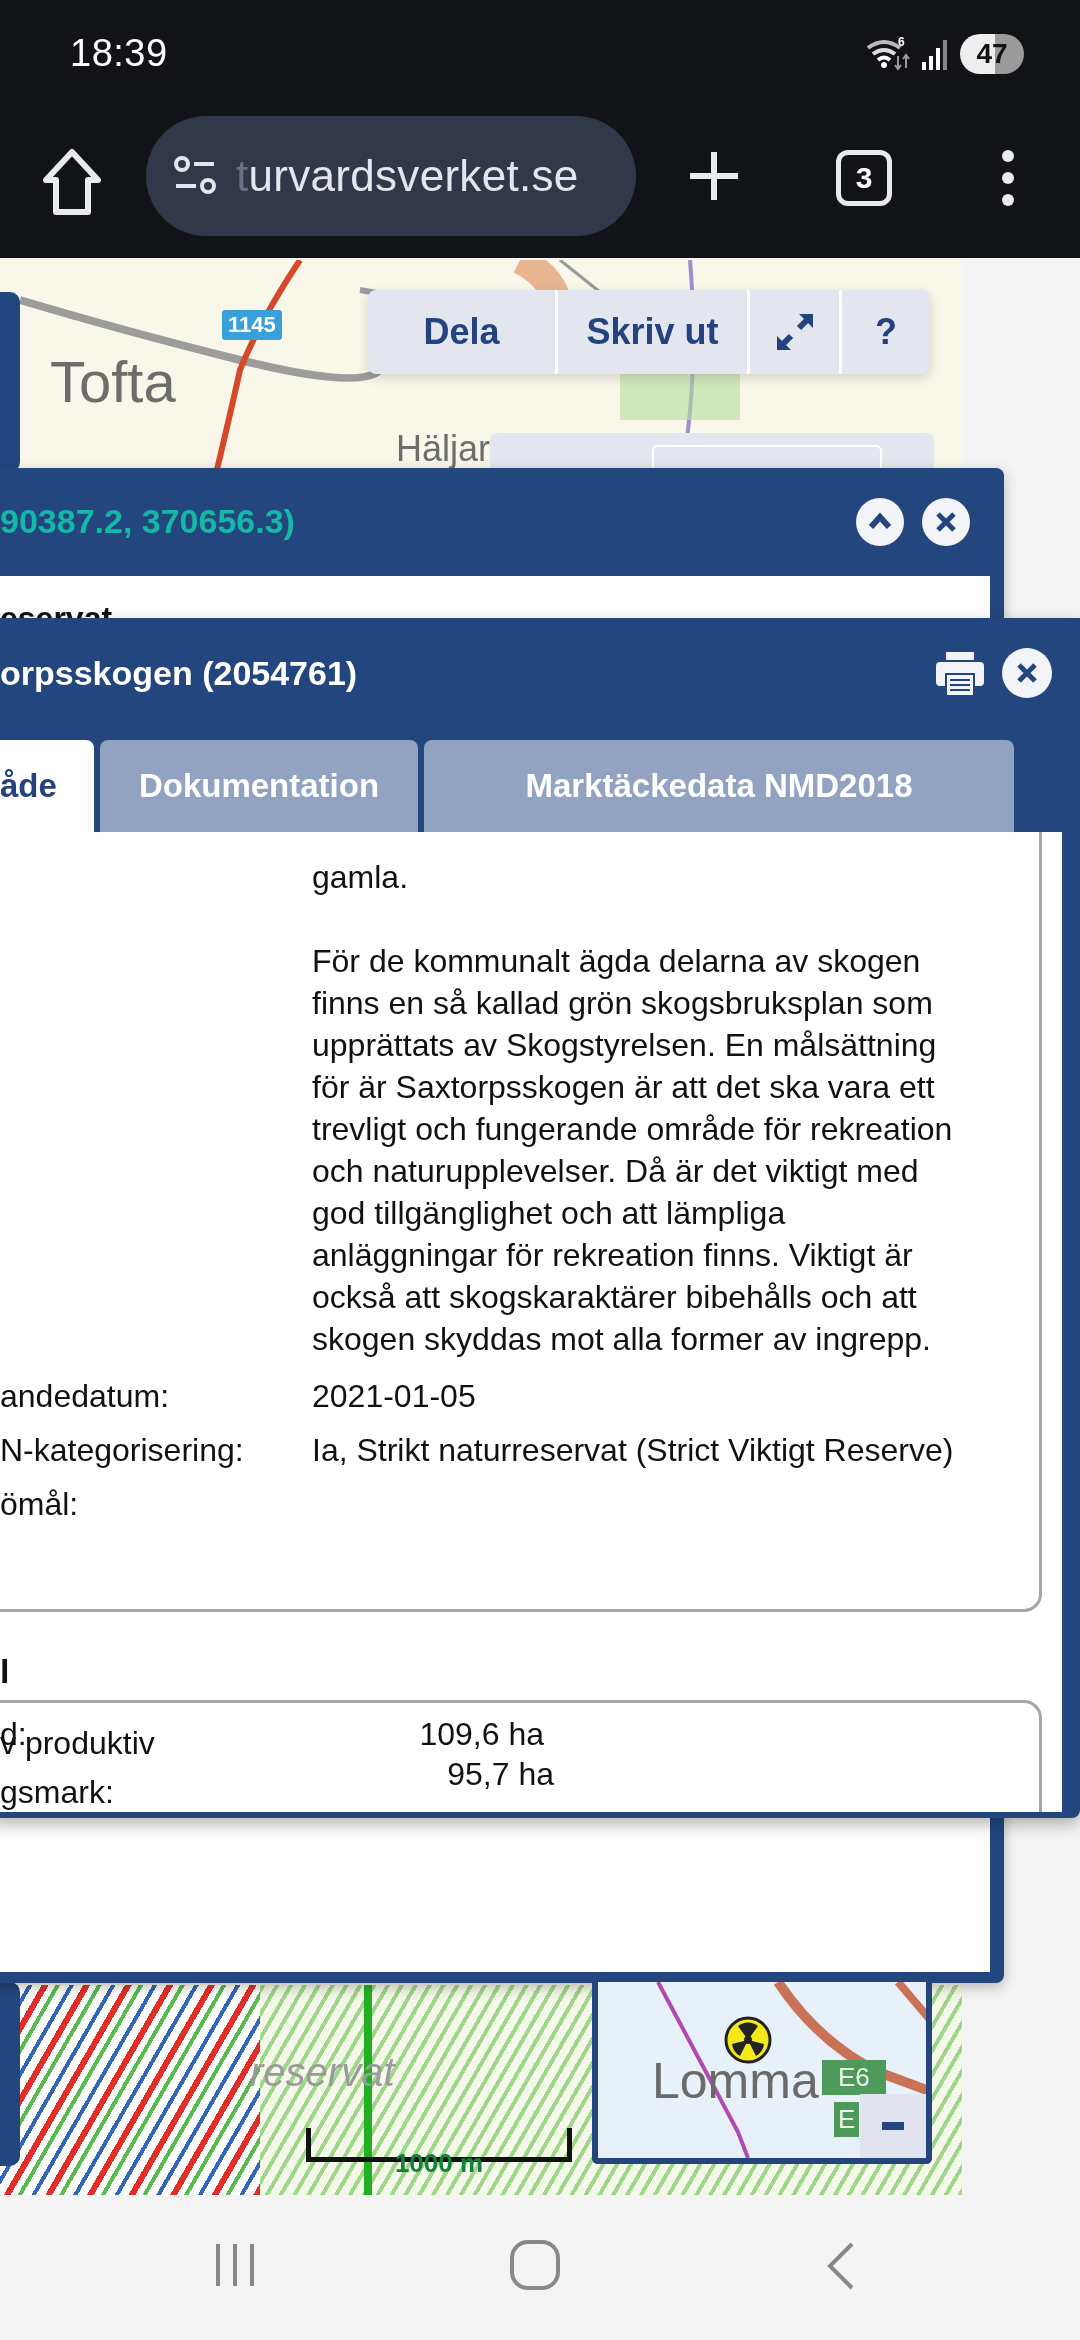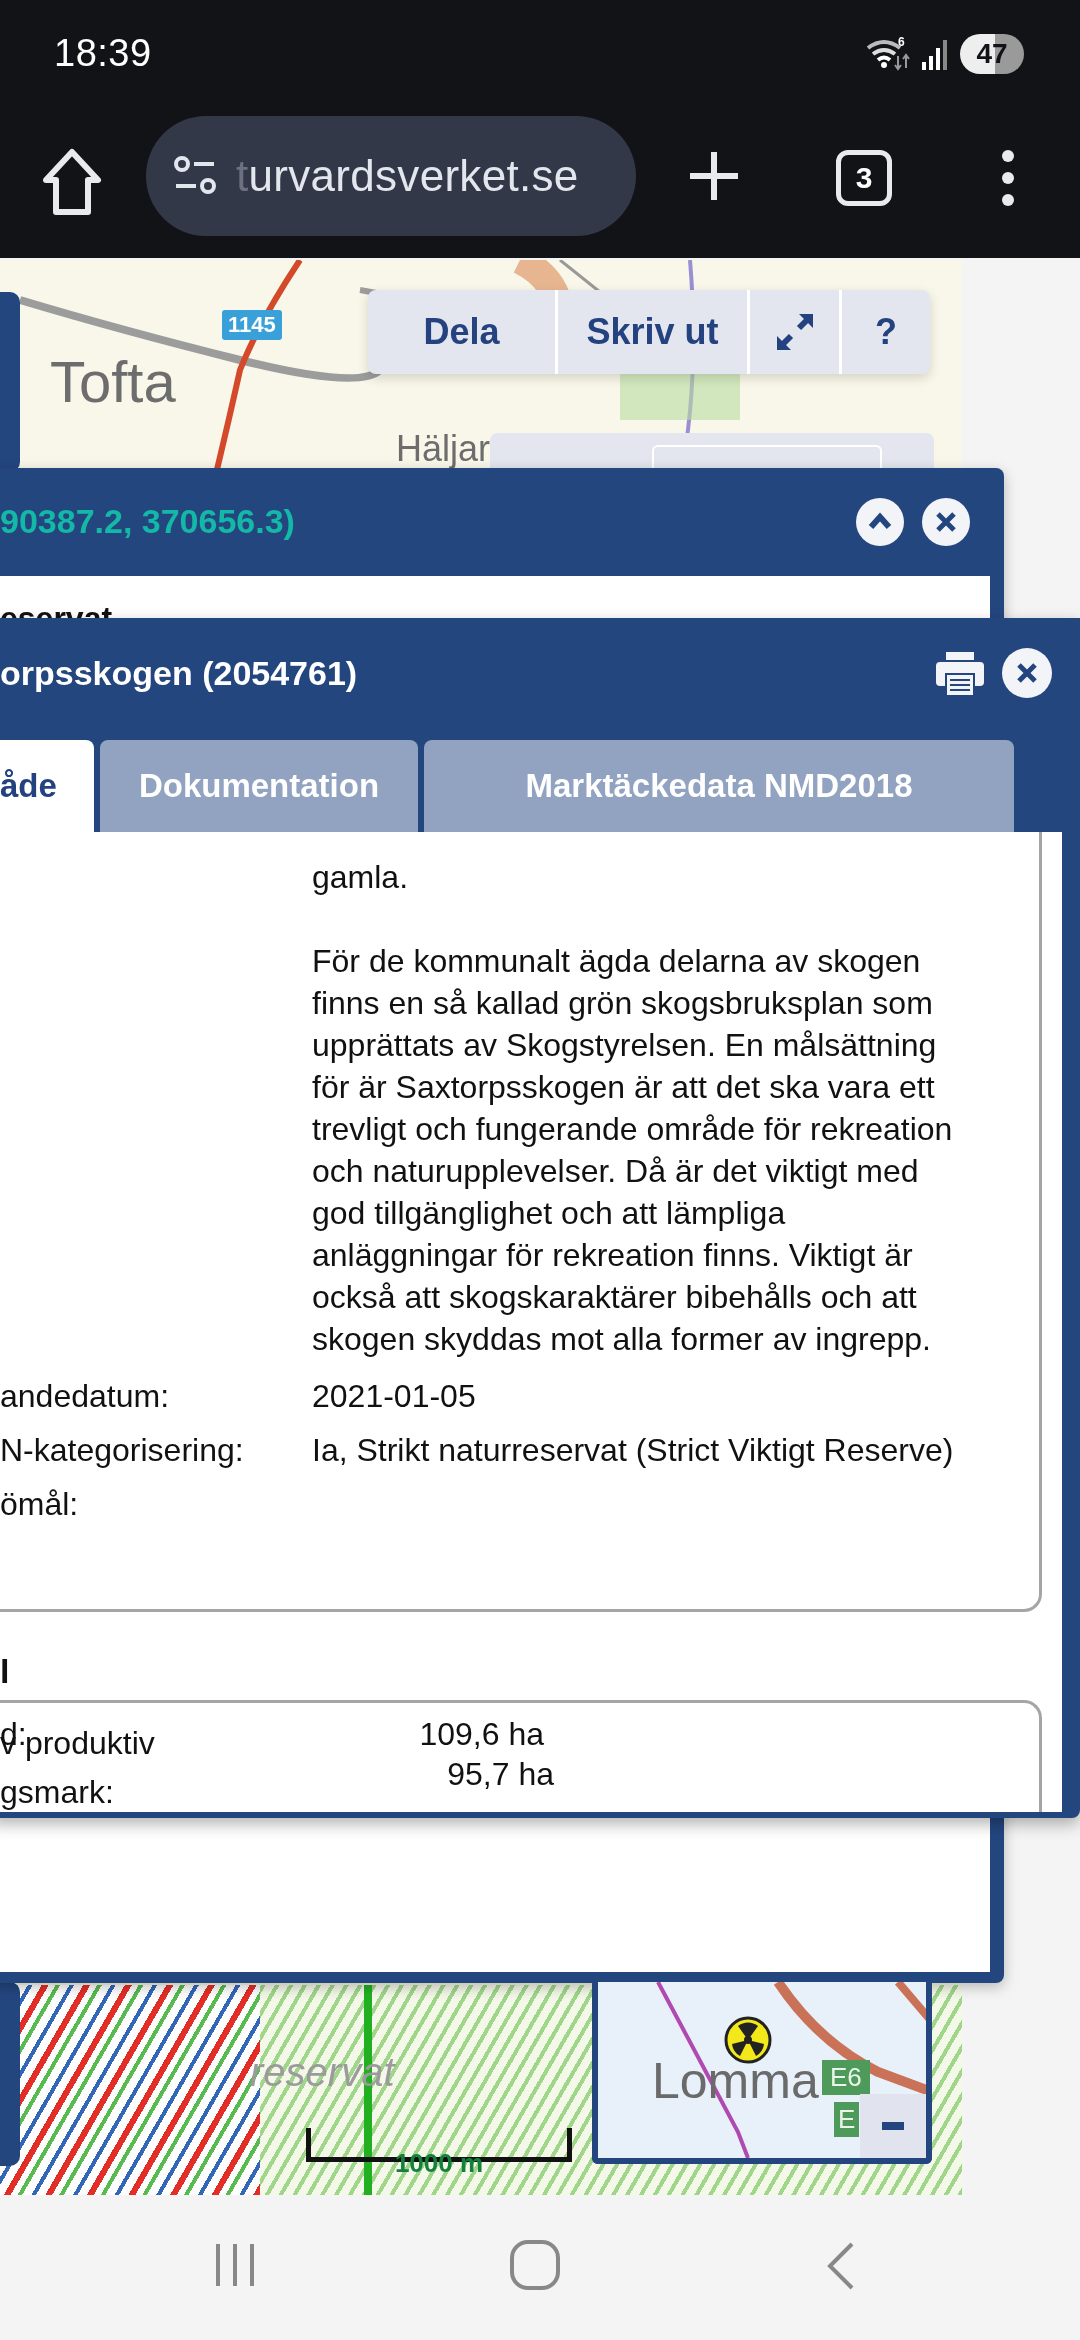--- a/index.html
+++ b/index.html
@@ -1,21 +1,21 @@
 <!DOCTYPE html>
 <html><head>
 <meta charset="utf-8">
 <style>
   * { box-sizing: border-box; margin: 0; padding: 0; }
   html, body { width: 1080px; height: 2340px; overflow: hidden; background: #f4f4f4; font-family: "Liberation Sans", "DejaVu Sans", sans-serif; }
   .abs { position: absolute; }
 
   
   .status-bar { position: absolute; left: 0; top: 0; width: 1080px; height: 110px; background: #121317; color: #fff; }
-  .status-time { position: absolute; left: 54px; top: 32px; font-size: 38px; font-weight: 400; letter-spacing: 0.5px; }
+  .status-time { position: absolute; left: 70px; top: 32px; font-size: 38px; font-weight: 400; letter-spacing: 0.5px; }
   .status-icons { position: absolute; right: 56px; top: 34px; height: 40px; display: flex; align-items: center; gap: 10px; }
   .battery { width: 64px; height: 40px; border-radius: 20px; background: linear-gradient(90deg, #eee 0 55%, #9a9a9a 55% 100%); color: #121317; font-size: 28px; font-weight: 700; display:flex; align-items:center; justify-content:center; }
 
   
   .browser-bar { position: absolute; left: 0; top: 110px; width: 1080px; height: 148px; background: #121317; padding-left: 8px; }
   .home-btn { position: absolute; left: 40px; top: 36px; width: 64px; height: 72px; }
   .url-pill { position: absolute; left: 146px; top: 6px; width: 490px; height: 120px; border-radius: 60px; background: #333848; display: flex; align-items: center; }
   .url-icon { margin-left: 22px; width: 56px; height: 56px; }
   .url-text { margin-left: 12px; color: #e4e6ee; font-size: 44px; letter-spacing: 0.3px; white-space: nowrap; overflow: hidden; }
   .url-fade { color: #6c7080; }
@@ -248,21 +248,21 @@
     <path d="M60 0 L140 150 L150 176" stroke="#b04ab0" stroke-width="4" fill="none"></path>
     <path d="M180 0 Q220 60 280 90 L334 110" stroke="#c0532e" stroke-width="10" fill="none" opacity="0.8"></path>
     <path d="M300 0 L334 40" stroke="#c0532e" stroke-width="8" fill="none" opacity="0.8"></path>
     <circle cx="150" cy="58" r="22" fill="#f3e81a" stroke="#222" stroke-width="3"></circle>
     <circle cx="150" cy="58" r="4" fill="#222"></circle>
     <path d="M150 58 L140 44 A16 16 0 0 1 160 44 Z" fill="#222"></path>
     <path d="M150 58 L134 62 A16 16 0 0 0 142 74 Z" fill="#222"></path>
     <path d="M150 58 L166 62 A16 16 0 0 1 158 74 Z" fill="#222"></path>
   </svg>
   <div class="map-label" style="left:54px;top:70px;font-size:50px;color:#6a6a6a;">Lomma</div>
-  <div class="abs" style="left:224px;top:78px;background:#4e9a5a;color:#e9f5ea;font-size:26px;padding:2px 8px;">E6</div>
+  <div class="abs" style="left:224px;top:78px;background:#4e9a5a;color:#e9f5ea;font-size:26px;padding:2px 16px;">E6</div>
   <div class="abs" style="left:236px;top:120px;background:#4e9a5a;color:#e9f5ea;font-size:26px;padding:2px 4px;">E</div>
   <div class="minimap-minus">
     <div style="width:22px;height:8px;background:#24467f;"></div>
   </div>
 </div>
 
 <div class="scalebar"></div>
 <div class="scalebar-label">1000 m</div>
 
 <div class="nav-bar">

